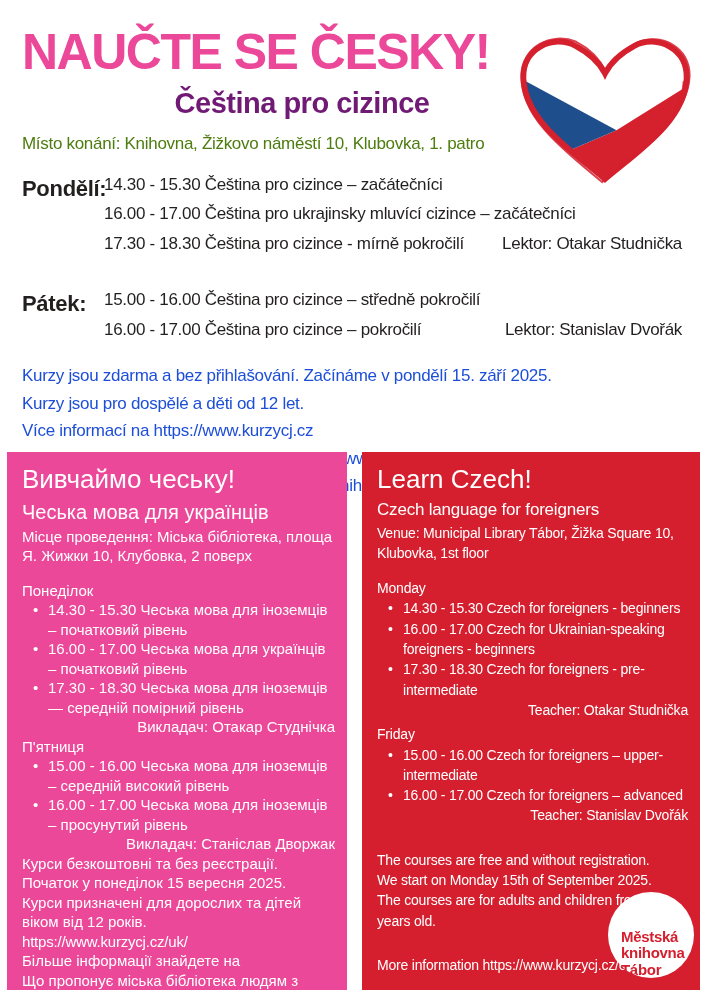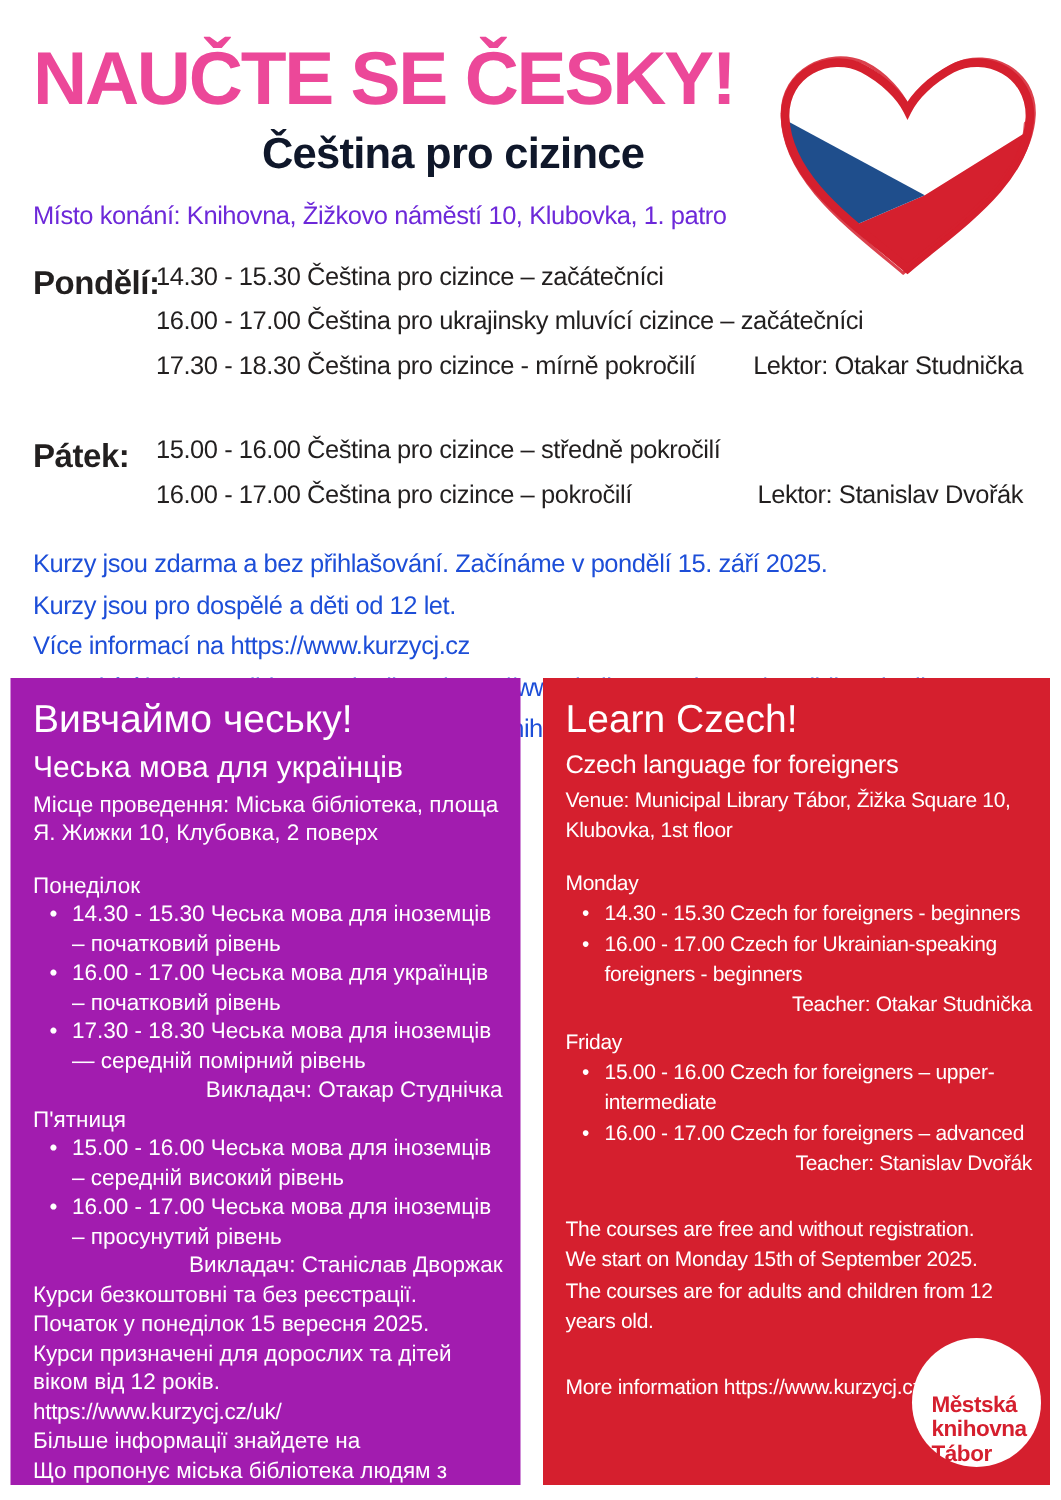--- a/index.html
+++ b/index.html
@@ -24,33 +24,33 @@
     line-height:1.05;
     white-space:nowrap;
   }
   .flyer-subtitle {
     width:560px;
     text-align:center;
     font-size:29px;
     font-weight:700;
     letter-spacing:-0.5px;
     margin-top:8px;
-    color:#0f172a;
+    color:#701a75;
   }
   .heart-wrap {
     position:absolute;
     top:22px; right:6px;
     width:192px; height:176px;
   }
 
   .venue-line {
     font-size:17px;
     letter-spacing:-0.3px;
     margin-top:14px;
-    color:#6d28d9;
+    color:#4d7c0f;
   }
 
   .sched { display:flex; margin-top:16px; width:660px; }
   .sched-label { width:82px; flex:0 0 82px; font-size:22px; letter-spacing:-0.3px; line-height:1.75;font-weight:bold; }
   .sched-slots { flex:1; font-size:17px; letter-spacing:-0.3px; line-height:1.75; }
   .slot-row { display:flex; justify-content:space-between; }
   .slot-text { white-space:nowrap; }
   .teacher-right { white-space:nowrap; padding-left:10px; }
   .sched.friday { margin-top:26px; }
 
@@ -60,21 +60,21 @@
   
   .panels {
     position:absolute;
     left:7px; top:452px;
     width:693px; height:538px;
     display:flex;
   }
   .panel { height:538px; overflow:hidden; color:#ffffff; }
   .panel.blue {
     width:340px;
-    background:#a21caf;
+    background:#ec4899;
     padding:11px 12px 10px 15px;
     font-size:15px;
     line-height:1.3;
   }
   .panel-gap { width:15px; flex:0 0 15px; }
   .panel.red {
     width:338px;
     background:#d51f2e;
     padding:11px 12px 22px 15px;
     font-size:14px;
@@ -227,20 +227,21 @@
 
     <section class="panel red">
       <h2 class="p-title">Learn Czech!</h2>
       <h3 class="p-sub">Czech language for foreigners</h3>
       <div class="p-venue">Venue: Municipal Library Tábor, Žižka Square 10, Klubovka, 1st floor</div>
 
       <div class="day-label">Monday</div>
       <ul>
         <li>14.30 - 15.30 Czech for foreigners - beginners</li>
         <li>16.00 - 17.00 Czech for Ukrainian-speaking foreigners - beginners</li>
+        <li>17.30 - 18.30 Czech for foreigners - pre-intermediate</li>
       </ul>
       <div class="teacher-line">Teacher: Otakar Studnička</div>
 
       <div class="day-label" style="margin-top:4px;">Friday</div>
       <ul>
         <li>15.00 - 16.00 Czech for foreigners – upper-intermediate</li>
         <li>16.00 - 17.00 Czech for foreigners – advanced</li>
       </ul>
       <div class="teacher-line">Teacher: Stanislav Dvořák</div>
 

